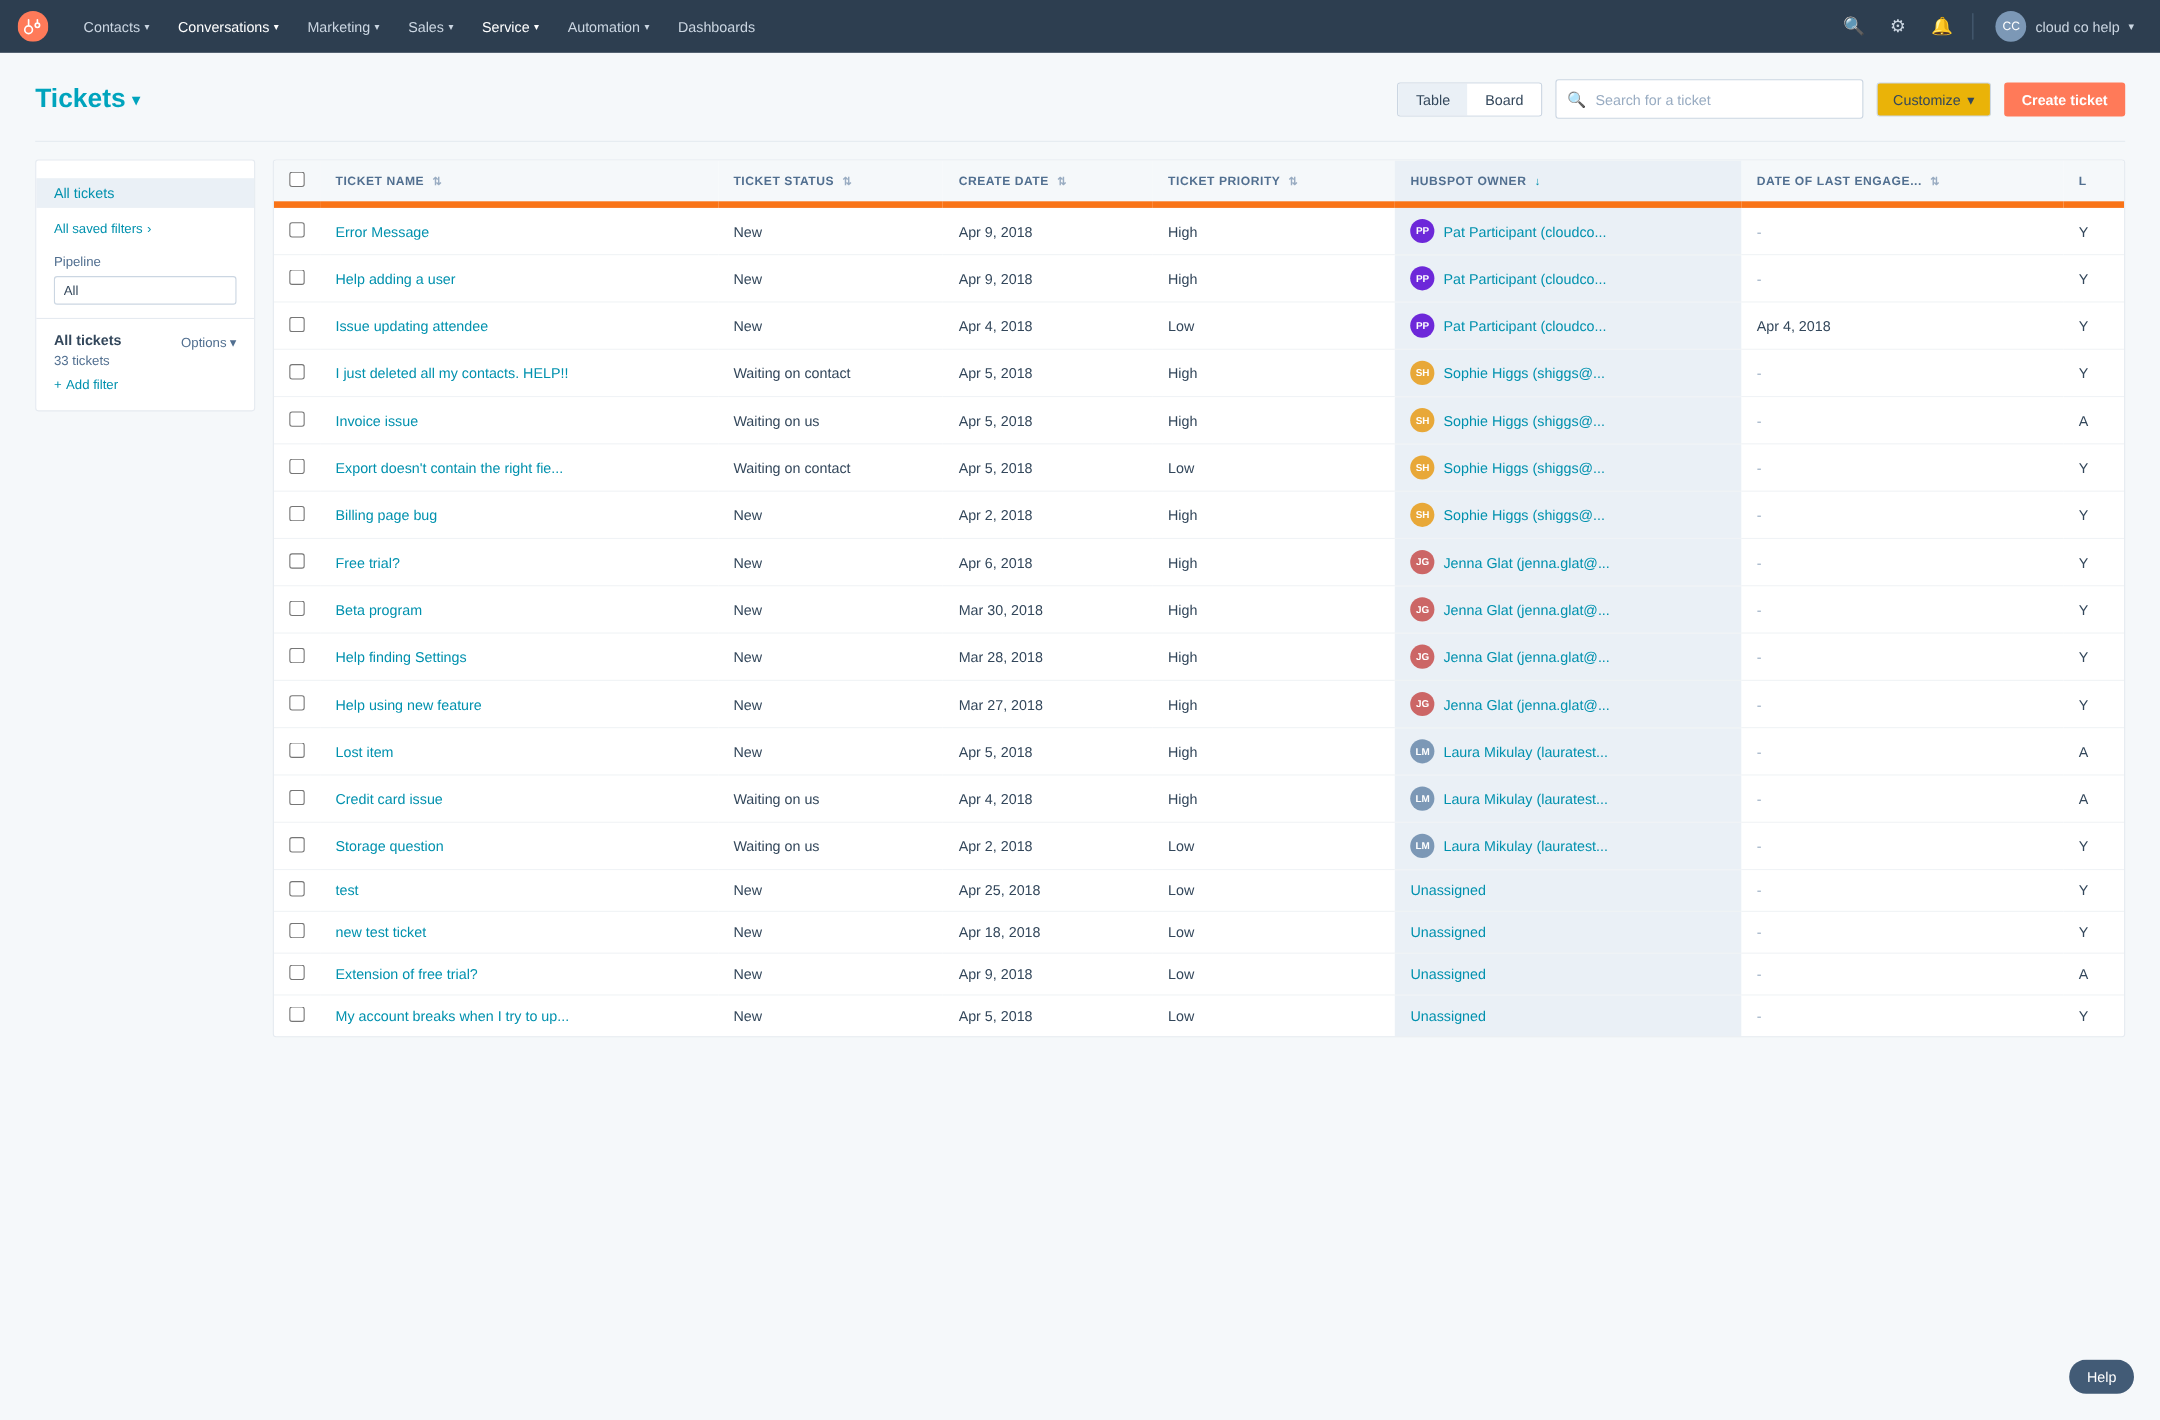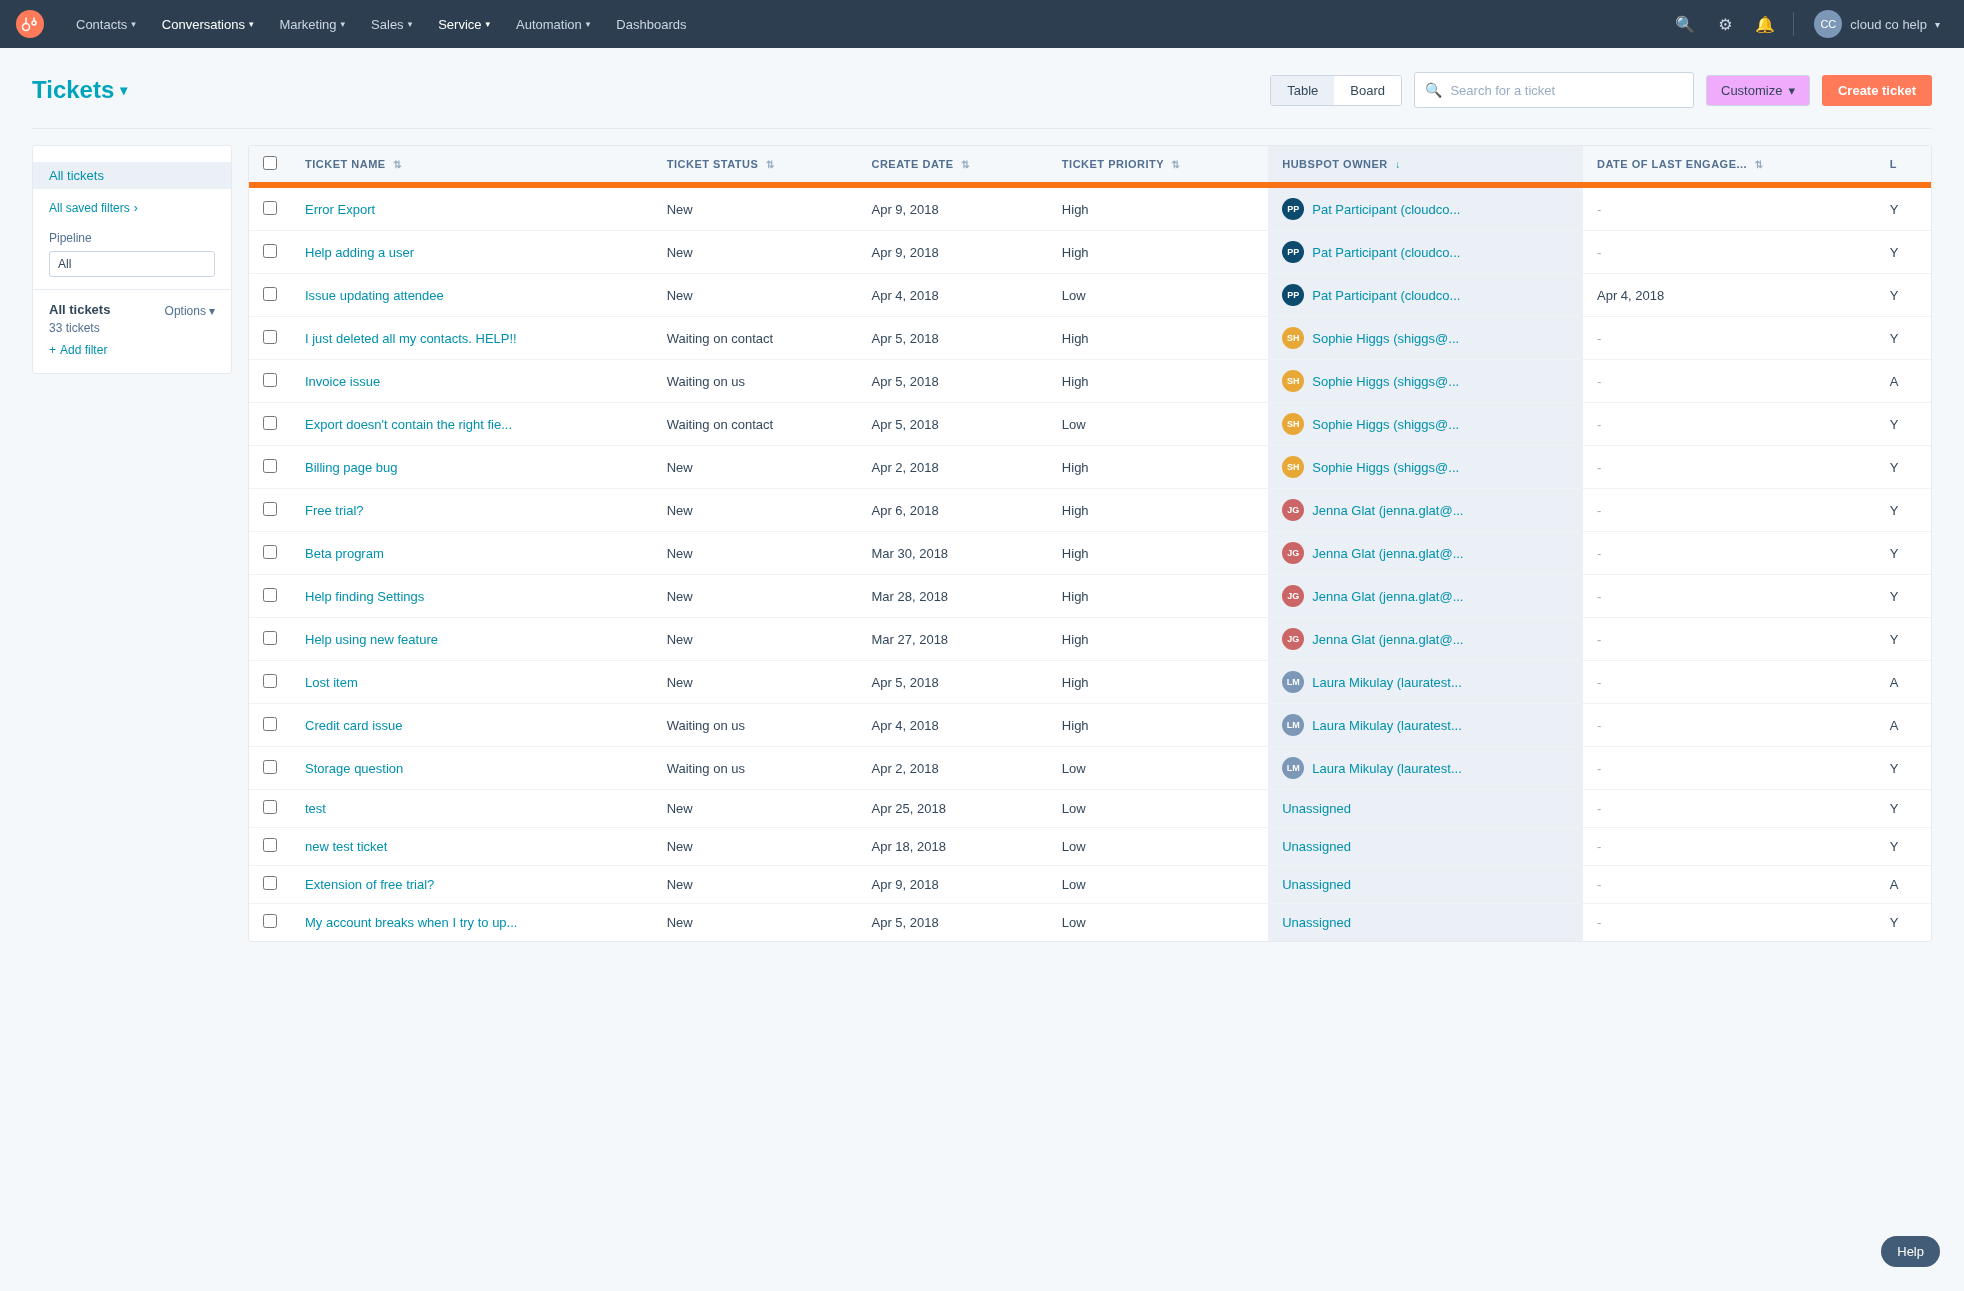--- a/index.html
+++ b/index.html
@@ -134,21 +134,21 @@
       font-size: 13px; color: #33475b;
       width: 100%;
       background: transparent;
     }
     .search-box input::placeholder { color: #99acc2; }
     .search-icon { color: #99acc2; font-size: 14px; }
     .customize-btn {
       padding: 7px 14px;
       border: 1px solid #cbd6e2;
       border-radius: 3px;
-      background: #f0abfc;
+      background: #eab308;
       font-size: 13px;
       cursor: pointer;
       color: #33475b;
       display: flex; align-items: flex-end; gap: 6px;
     }
     .create-ticket-btn {
       padding: 8px 16px;
       background: #ff7a59;
       color: #fff;
       border: none;
@@ -293,21 +293,21 @@
       gap: 8px;
     }
     .owner-avatar {
       width: 22px; height: 22px;
       border-radius: 50%;
       background: #7c98b6;
       display: flex; align-items: center; justify-content: center;
       font-size: 9px; color: white; font-weight: bold;
       flex-shrink: 0;
     }
-    .owner-avatar.pat { background: #0c4a6e; }
+    .owner-avatar.pat { background: #6d28d9; }
     .owner-avatar.sophie { background: #e8a838; }
     .owner-avatar.jenna { background: #c66; }
     .owner-avatar.laura { background: #7c98b6; }
     .owner-name { color: #0091ae; cursor: pointer; overflow: hidden; text-overflow: ellipsis; max-width: 160px; }
     .unassigned { color: #0091ae; cursor: pointer; }
     .dash { color: #99acc2; }
 
     
     .help-btn {
       position: fixed;
@@ -474,21 +474,21 @@
             </th>
             <th>
               <span>L</span>
             </th>
           </tr>
         </thead>
         <tbody id="table-body">
         <tr>
               <td class="check-col"><input type="checkbox" class="checkbox-input" style=""></td>
               <td>
-                <a class="ticket-name-link">Error Export</a>
+                <a class="ticket-name-link">Error Message</a>
               </td>
               <td>New</td>
               <td>Apr 9, 2018</td>
               <td>High</td>
               <td style="background: rgb(234, 240, 246);">
                 <div class="owner-cell">
                   <div class="owner-avatar pat">PP</div>
                   <span class="owner-name">Pat Participant (cloudco...</span>
                 </div>
               </td>

